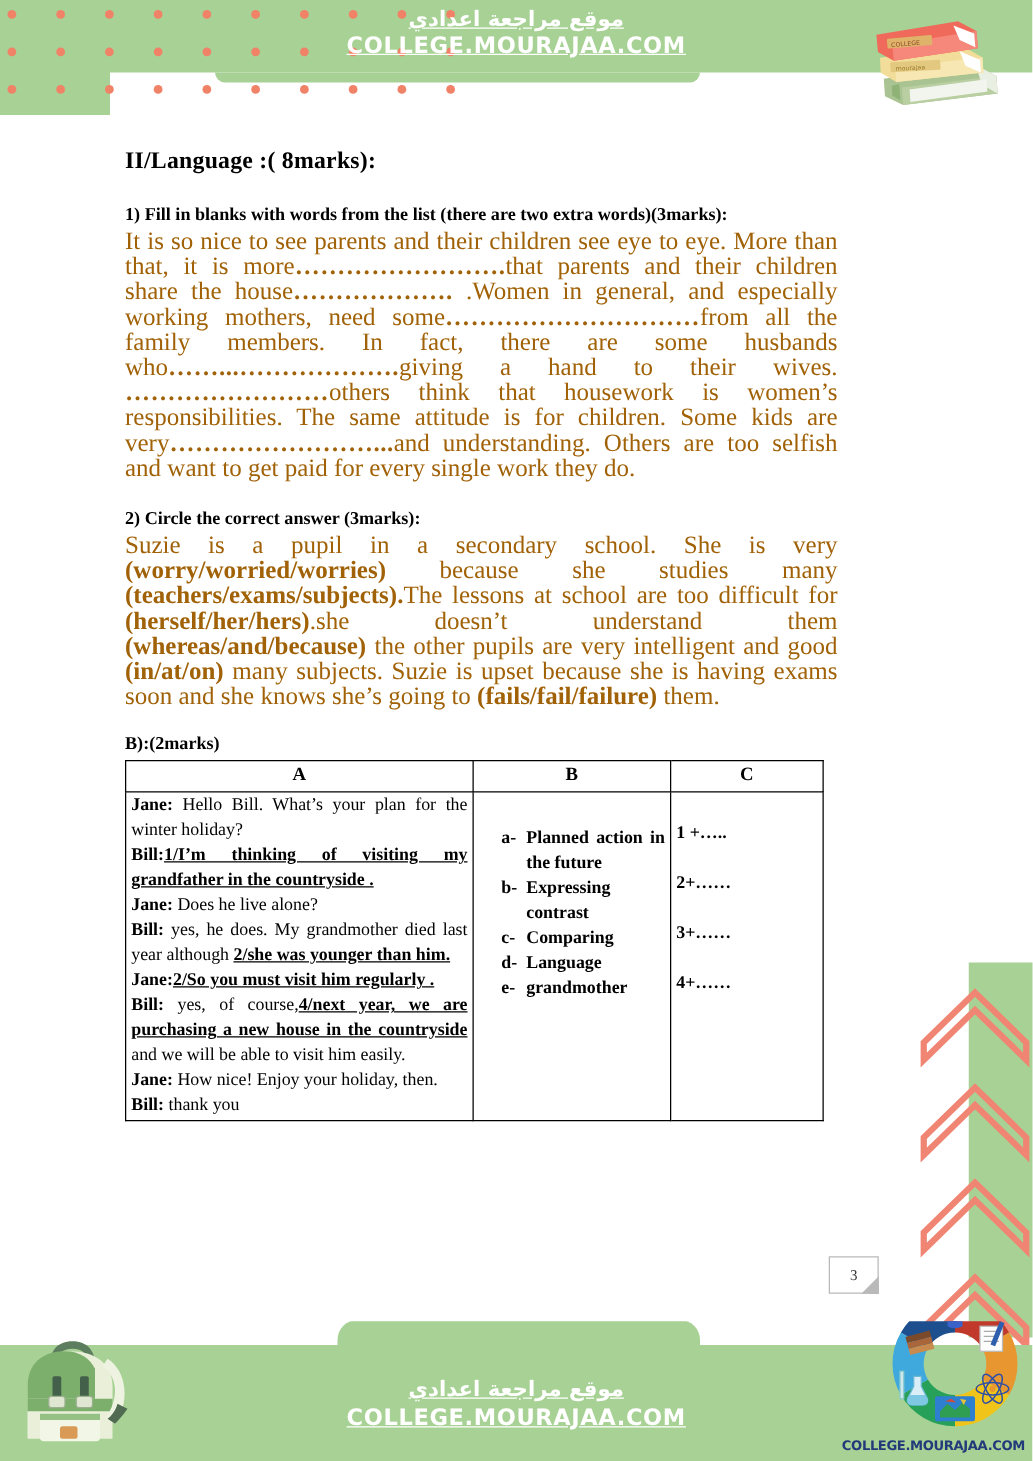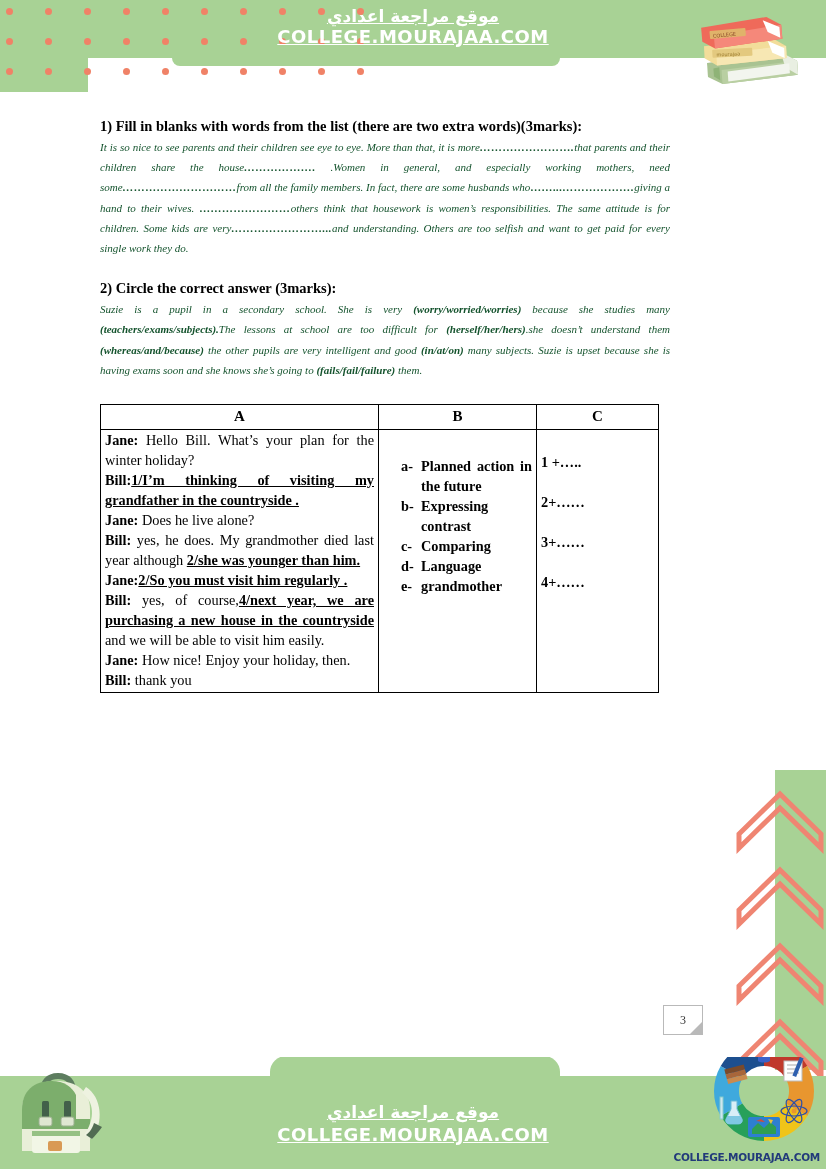--- a/index.html
+++ b/index.html
@@ -166,27 +166,26 @@
     color: #000000;
   }
   .wordbox {
     border: 1px solid #4a4a4a;
     padding: 1px 5px 2px 5px;
     font-size: 14.5px;
     font-weight: bold;
     margin-bottom: 3px;
   }
   .para {
-    font-size: 11px;
+    font-size: 20px;
     text-align: justify;
     line-height: 20.2px;
     margin: 0;
-    color: #14532d;
+    color: #a16207;
     text-align-last: left;
-    font-style: italic;
   }
   .dots { font-weight: bold; letter-spacing: 0.4px; }
   .bold { font-weight: bold; }
   .gap-1 { height: 22px; }
   .gap-2 { height: 20px; }
 
   
   table.match {
     border-collapse: collapse;
     width: 558px;
@@ -340,31 +339,33 @@
   <g fill="none" stroke="#ef8572" stroke-width="5">
     <path d="M4 52 L45 12 L86 52 L86 66 L45 26 L4 66 Z"></path>
     <path d="M4 128 L45 88 L86 128 L86 142 L45 102 L4 142 Z"></path>
     <path d="M4 204 L45 164 L86 204 L86 218 L45 178 L4 218 Z"></path>
     <path d="M4 280 L45 240 L86 280 L86 294 L45 254 L4 294 Z"></path>
   </g>
 </svg>
 
 <div class="page">
 
+  <h1 class="sect-title">II/Language :( 8marks):</h1>
 
   <div class="q-head">1) Fill in blanks with words from the list (there are two extra words)(3marks):</div>
   <p class="para"><span>It is so nice to see parents and their children see eye to eye. More than that, it is more</span><span class="dots">…………………….</span><span>that parents and their children share the house</span><span class="dots">……………….</span><span> .Women in general, and especially working mothers, need some</span><span class="dots">…………………………</span><span>from all the family members. In fact, there are some husbands who</span><span class="dots">……...……………….</span><span>giving a hand to their wives. </span><span class="dots">……………………</span><span>others think that housework is women’s responsibilities. The same attitude is for children. Some kids are very</span><span class="dots">……………………...</span><span>and understanding. Others are too selfish and want to get paid for every single work they do.</span></p>
 
   <div class="gap-1"></div>
 
   <div class="q-head">2) Circle the correct answer (3marks):</div>
   <p class="para"><span>Suzie is a pupil in a secondary school. She is very </span><span class="bold">(worry/worried/worries)</span><span> because she studies many </span><span class="bold">(teachers/exams/subjects).</span><span>The lessons at school are too difficult for </span><span class="bold">(herself/her/hers)</span><span>.she doesn’t understand them </span><span class="bold">(whereas/and/because)</span><span> the other pupils are very intelligent and good </span><span class="bold">(in/at/on)</span><span> many subjects. Suzie is upset because she is having exams soon and she knows she’s going to </span><span class="bold">(fails/fail/failure)</span><span> them.</span></p>
 
   <div class="gap-2"></div>
 
+  <div class="q-head">B):(2marks)</div>
 
   <table class="match">
     <colgroup>
         <col class="col-a">
         <col class="col-b">
         <col class="col-c">
       </colgroup>
     <thead>
       <tr>
         <th>A</th>

